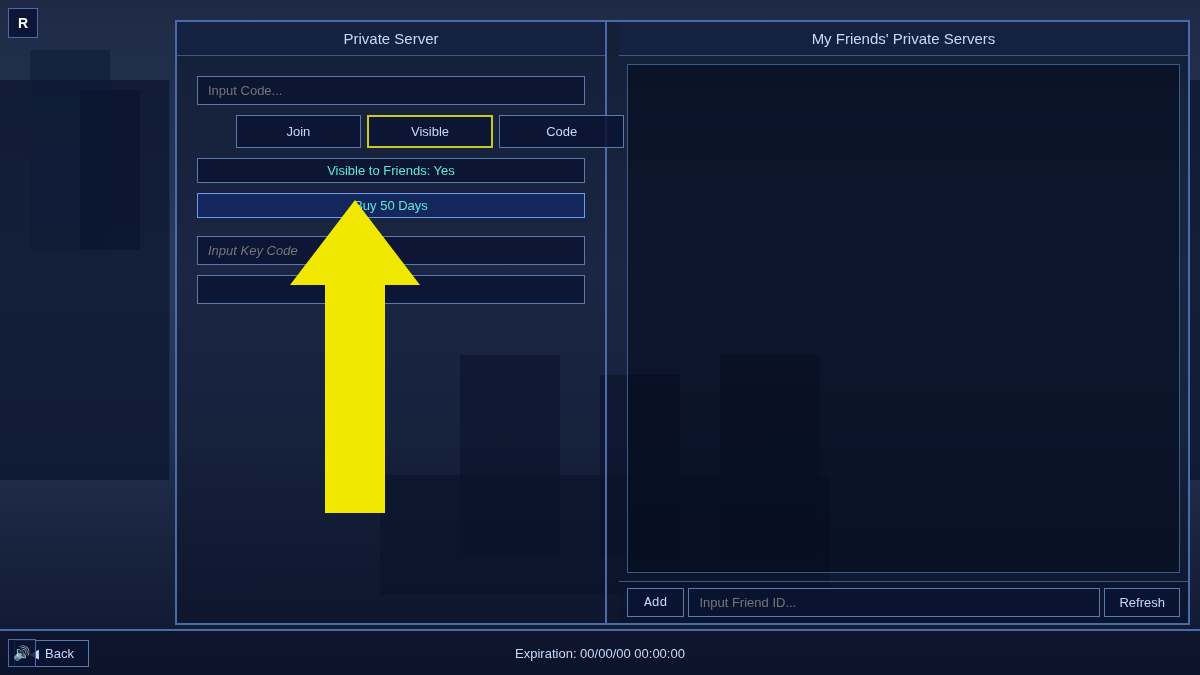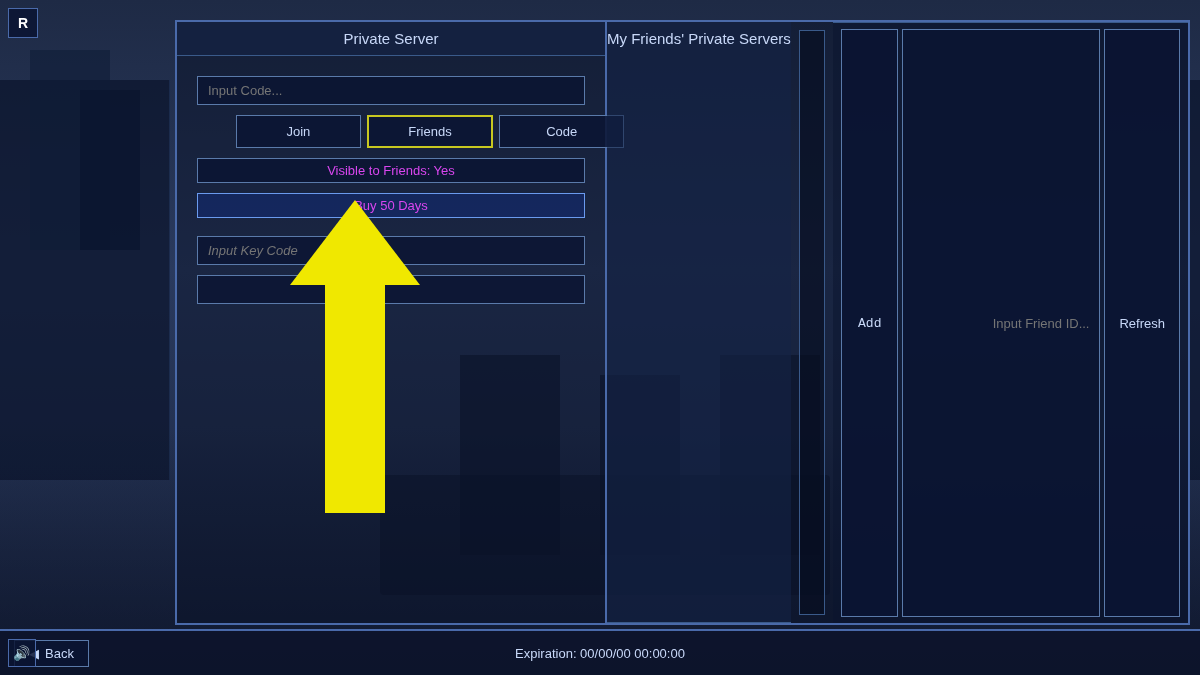--- a/index.html
+++ b/index.html
@@ -23,21 +23,21 @@
 
     
     .ui-container {
       position: absolute;
       top: 20px;
       left: 175px;
       right: 10px;
       bottom: 50px;
       z-index: 10;
       display: flex;
-      gap: 0;
+      gap: 12px;
       border: 2px solid #4a6aaa;
       background: rgba(10, 18, 40, 0.5);
     }
 
     
     .left-panel {
       flex: 0 0 430px;
       border-right: 2px solid #4a6aaa;
       display: flex;
       flex-direction: column;
@@ -92,32 +92,33 @@
 
     .btn-generate {
       background: rgba(10, 20, 50, 0.85);
       border: 2px solid #c8c820;
       color: #c8d8f8;
     }
 
     .btn-small {
       background: rgba(10, 20, 50, 0.85);
       border: 1px solid #5a7aaa;
-      color: #d946ef;
+      color: #5eead4;
       font-size: 13px;
       padding: 4px 10px;
       width: 100%;
       cursor: pointer;
       text-align: center;
     }
 
     
     .right-panel {
       flex: 1;
       display: flex;
+      flex-direction: column;
     }
 
     .right-panel .panel-title {
       border-bottom: 1px solid #3a5a8a;
     }
 
     .friends-content {
       flex: 1;
       background: rgba(5, 12, 30, 0.6);
       border: 1px solid #3a5a8a;
@@ -142,21 +143,21 @@
       font-family: Liberation Mono, monospace;
     }
 
     .input-friend-id {
       flex: 1;
       background: rgba(10, 20, 50, 0.8);
       border: 1px solid #5a7aaa;
       color: #8898b8;
       font-size: 13px;
       padding: 6px 10px;
-      text-align: right;
+      text-align: left;
       outline: none;
     }
 
     .btn-refresh {
       background: rgba(10, 20, 50, 0.85);
       border: 1px solid #5a7aaa;
       color: #c8d8f8;
       font-size: 13px;
       padding: 6px 14px;
       cursor: pointer;
@@ -295,21 +296,21 @@
 <div class="ui-container">
 
   <div class="left-panel">
     <div class="panel-title">Private Server</div>
     <div class="panel-content">
 
       <input class="input-field" type="text" placeholder="Input Code..." style="">
 
       <div class="button-row">
         <button class="btn">Join</button>
-        <button class="btn btn-generate">Friends</button>
+        <button class="btn btn-generate">Visible</button>
         <button class="btn">Code</button>
       </div>
 
       <button class="btn-small">Visible to Friends: Yes</button>
 
       <button class="btn-small" style="background:rgba(20,40,100,0.8);border-color:#6a9aee;">Buy 50 Days</button>
 
       <input class="input-field" type="text" style="margin-top: 8px; font-style: italic;" placeholder="Input Key Code">
 
       <input class="input-field" type="text" style="">

